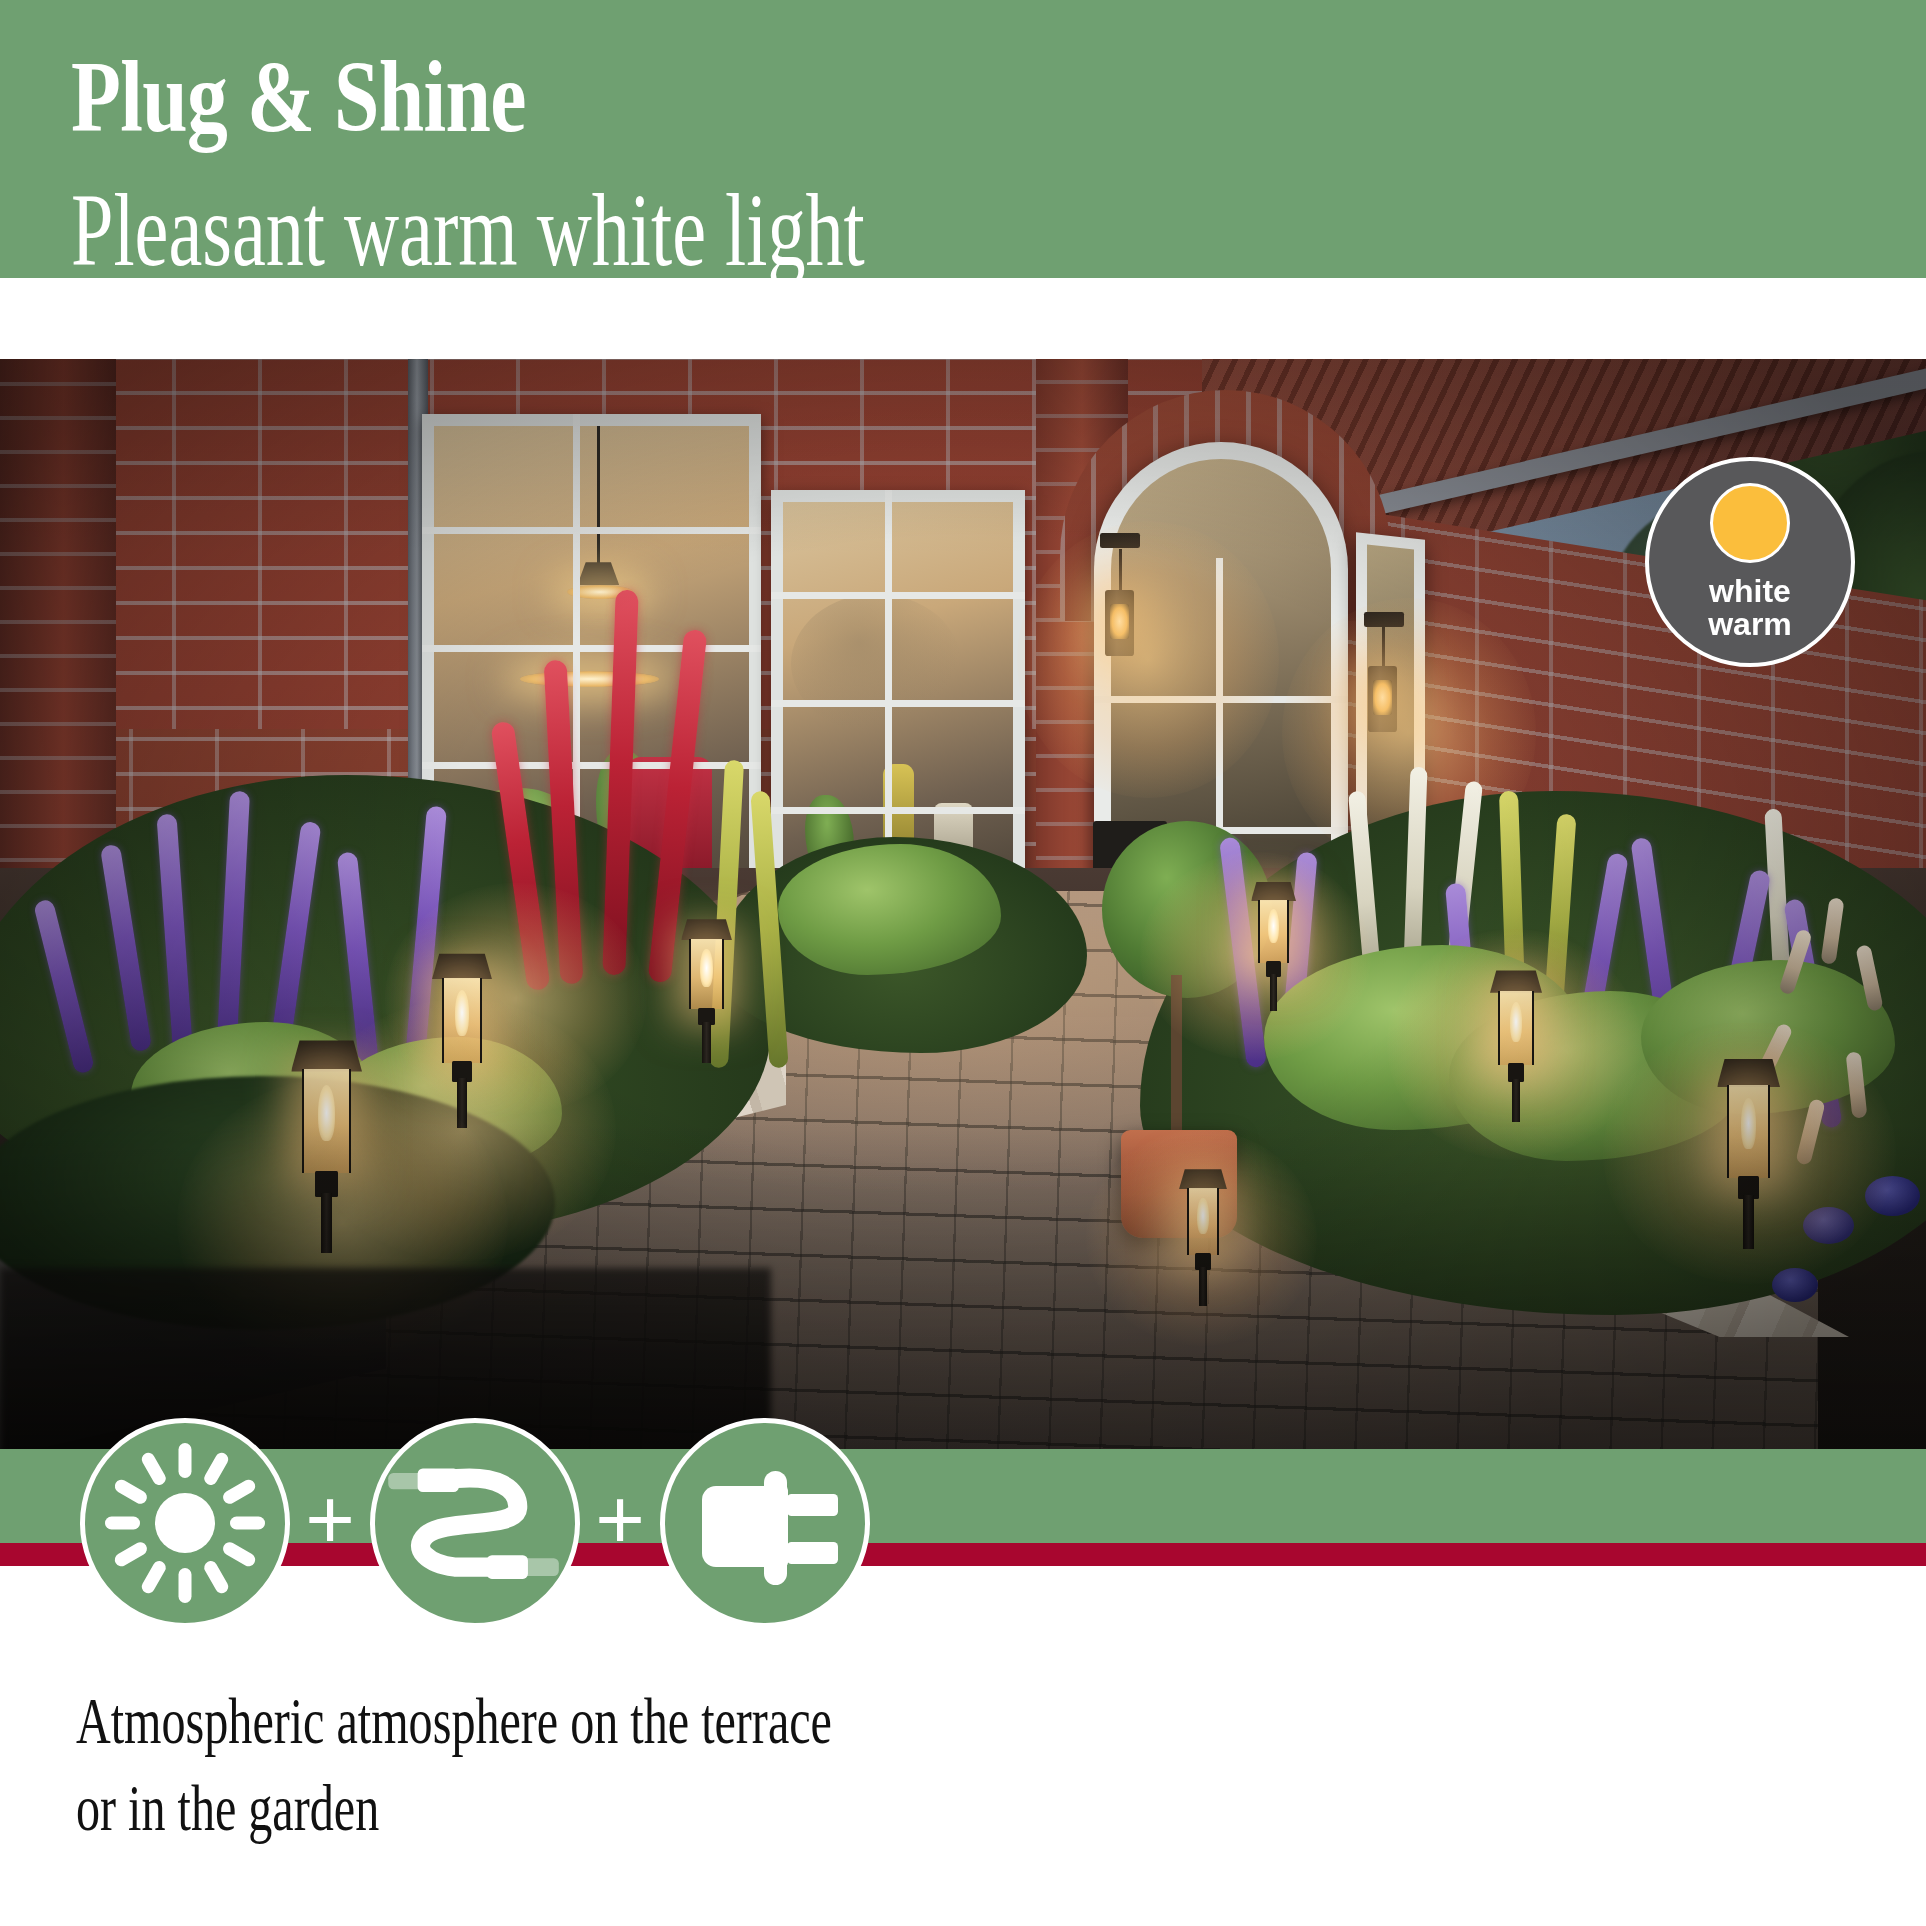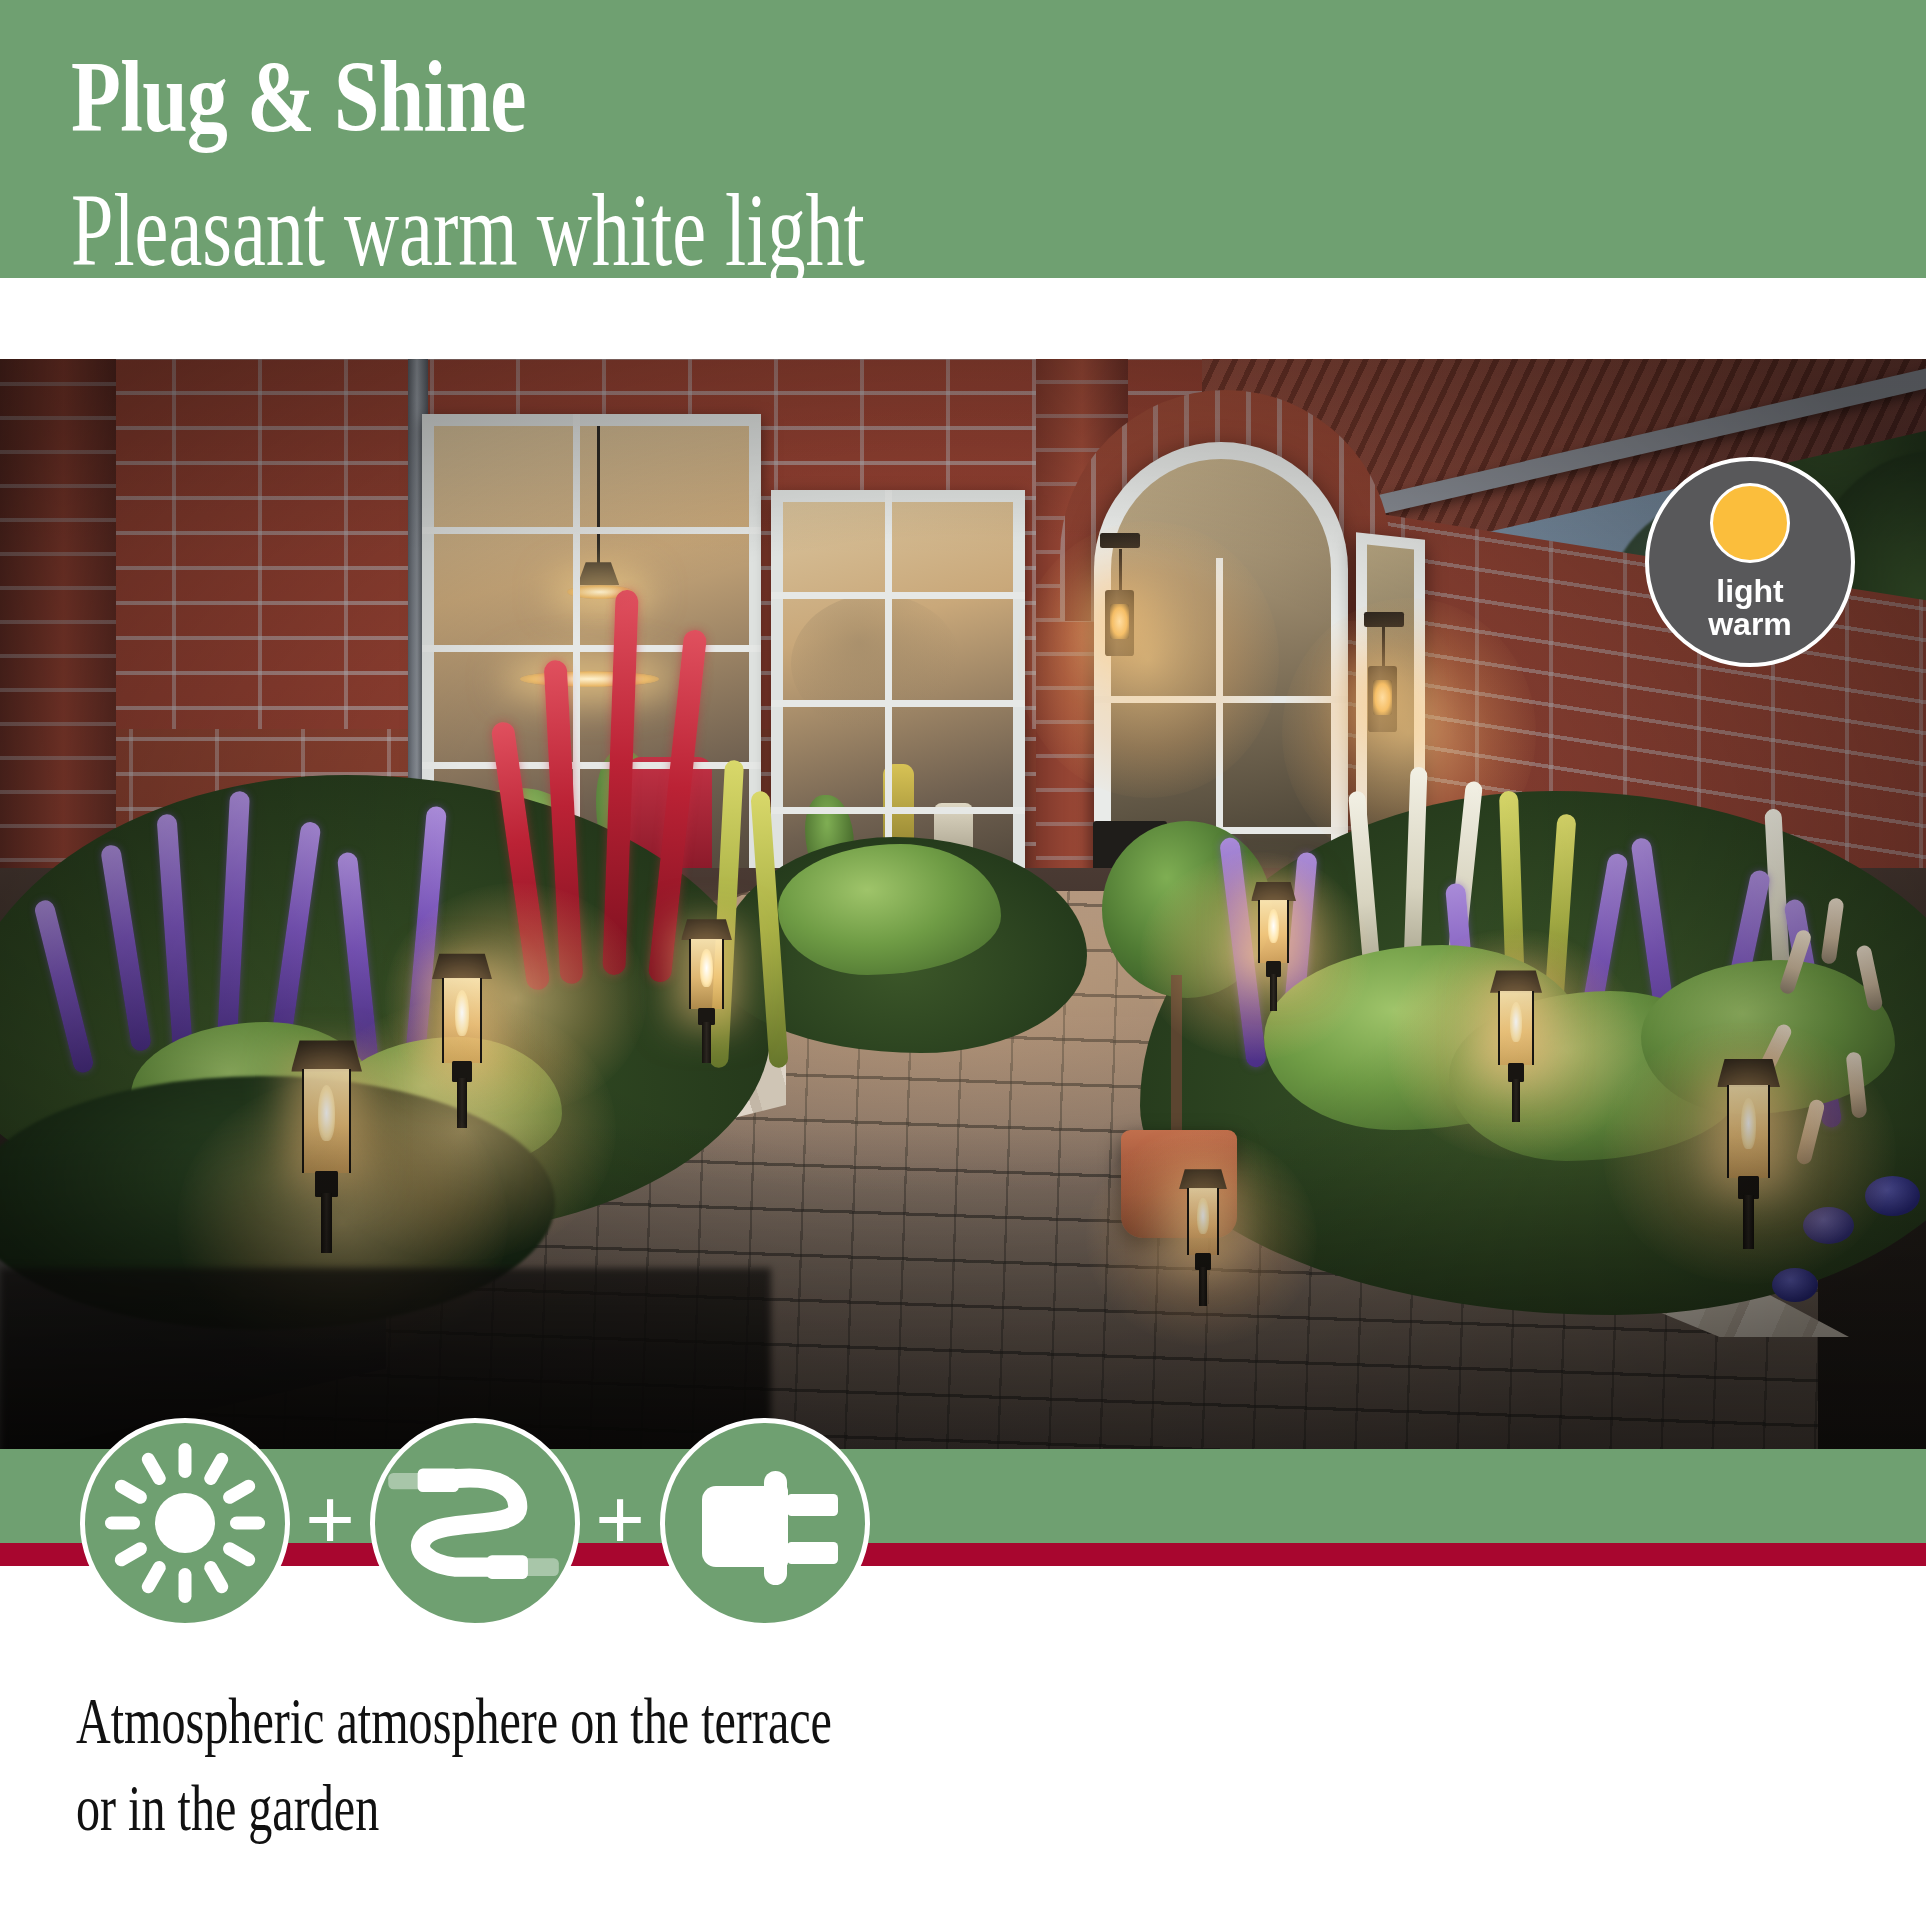--- a/index.html
+++ b/index.html
@@ -677,21 +677,21 @@
     <div class="post"></div>
   </div>
 
   <div class="abs" id="dark-foreground"></div>
   <div class="abs" id="vignette"></div>
 </div>
 
 <div id="badge">
   <div id="badge-dot"></div>
   <div id="badge-label">
-    <span>light</span>
+    <span>white</span>
     <span>warm</span>
   </div>
 </div>
 
 <div id="lower-green"></div>
 <div id="red-band"></div>
 
 <div id="icon-row">
 
   <div class="icon-circle">

